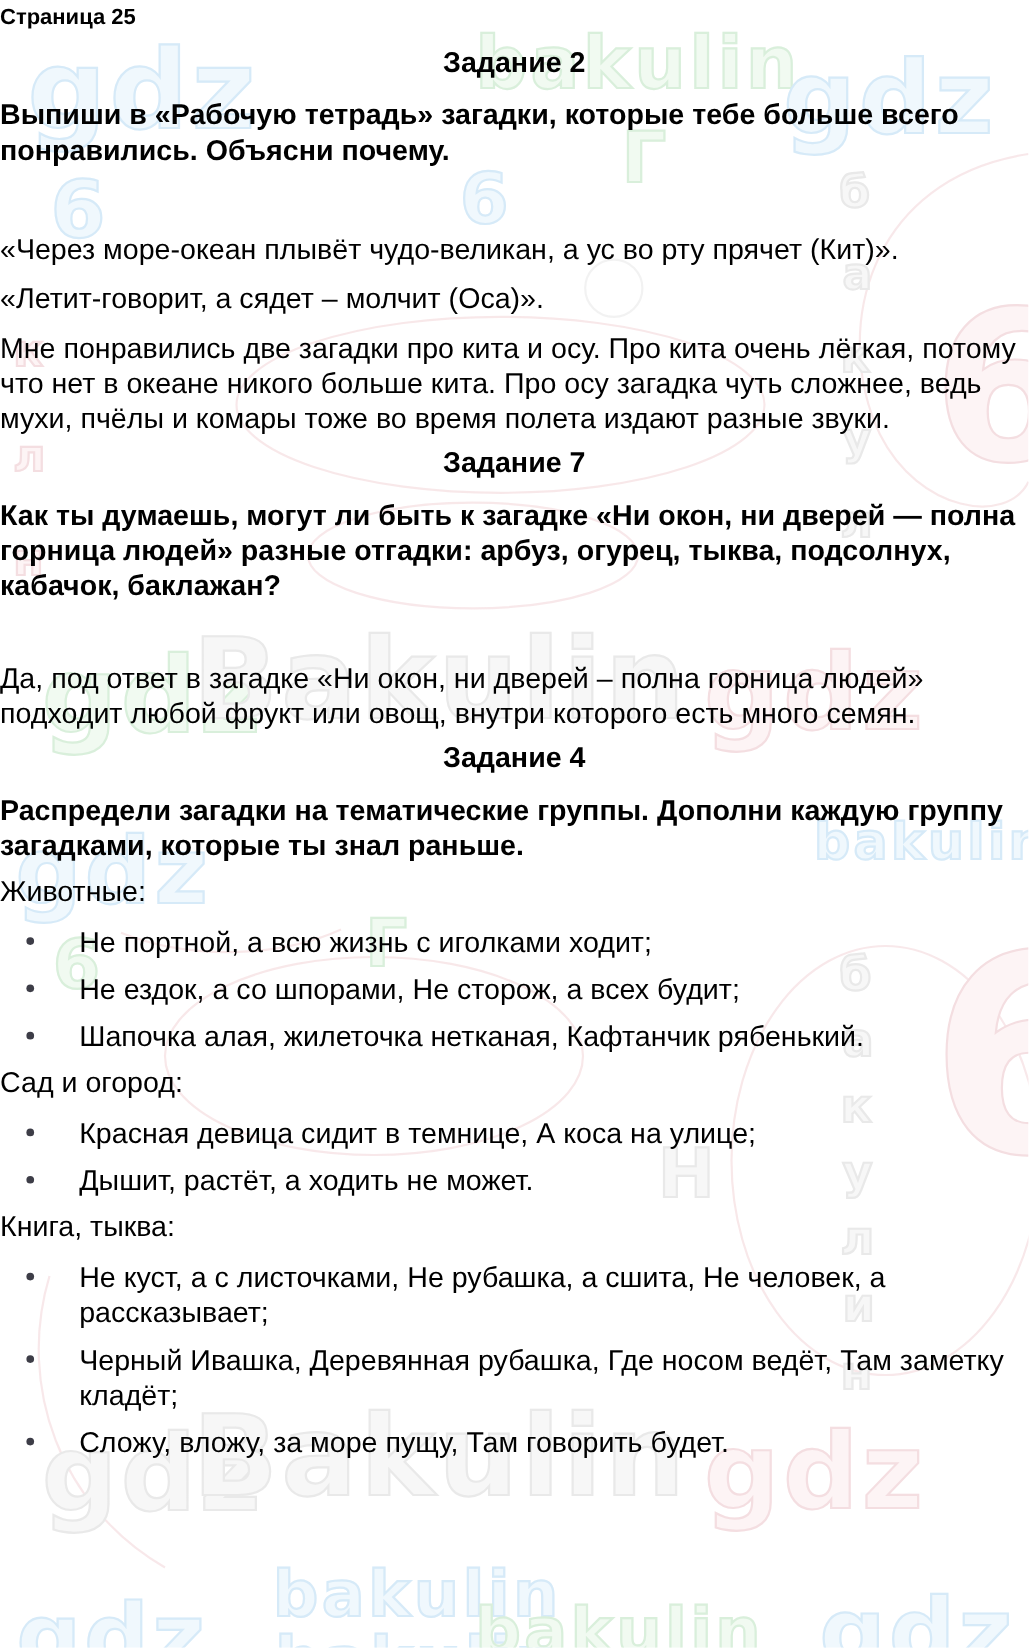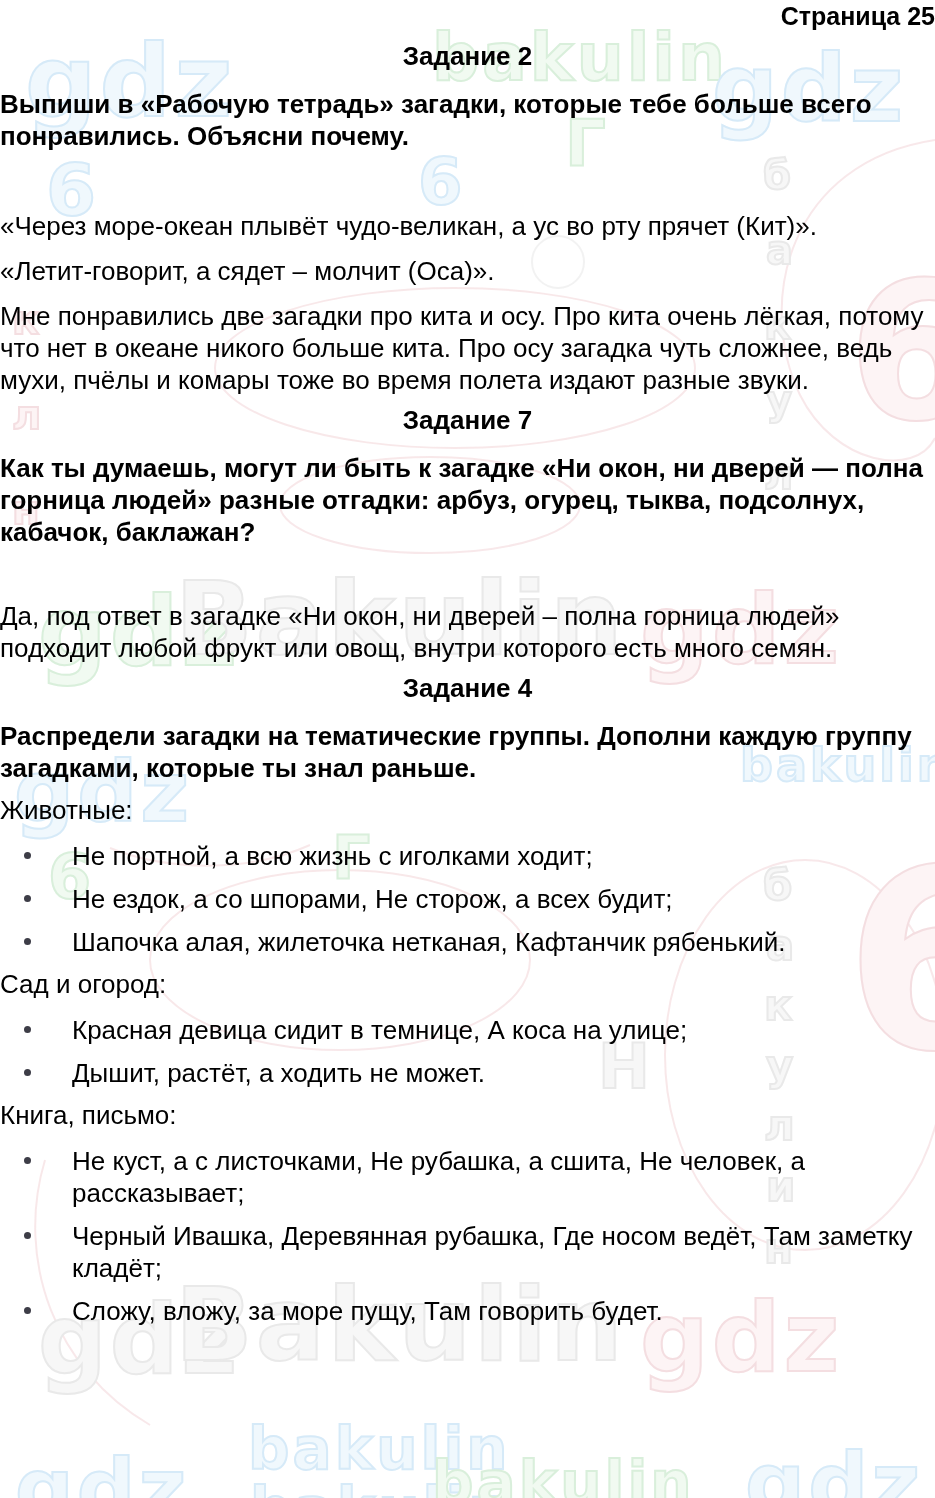--- a/index.html
+++ b/index.html
@@ -25,21 +25,21 @@
   .wm-blue {color:#f0f8fd;-webkit-text-stroke:2px #d6eaf8;}
   .wm-green{color:#f1faf1;-webkit-text-stroke:2px #d9efdb;}
   .wm-gray {color:#f7f7f7;-webkit-text-stroke:2px #e9e9e9;}
   .wm-pink {color:#fdf4f5;-webkit-text-stroke:2px #f4dee1;}
   
   .content{
     position:relative;z-index:2;
     width:935px;
     font-size:26px;line-height:32px;color:#000;
   }
-  .page-label{font-size:25px;font-weight:bold;line-height:32px;text-align:right;}
+  .page-label{font-size:20px;font-weight:bold;line-height:32px;}
   .task-title{font-size:26px;font-weight:bold;text-align:center;margin:8px 0 16px;line-height:32px;}
   .prompt{font-weight:bold;margin:0;}
   .para{margin:13px 0 0;}
   .gap-blank{margin-top:58px;}   
   .gap-answer{margin-top:52px;}
   .group-label{margin:10px 0 0;}
   ul.riddles{list-style:none;margin:14px 0 0;padding:0;}
   ul.riddles li{position:relative;padding-left:72px;margin-top:11px;}
   ul.riddles li:first-child{margin-top:0;}
   ul.riddles li .dot{
@@ -136,21 +136,21 @@
       <li><span class="dot"></span><span>Не ездок, а со шпорами, Не сторож, а всех будит;</span></li>
       <li><span class="dot"></span><span>Шапочка алая, жилеточка нетканая, Кафтанчик рябенький.</span></li>
     </ul>
 
     <p class="group-label">Сад и огород:</p>
     <ul class="riddles">
       <li><span class="dot"></span><span>Красная девица сидит в темнице, А коса на улице;</span></li>
       <li><span class="dot"></span><span>Дышит, растёт, а ходить не может.</span></li>
     </ul>
 
-    <p class="group-label">Книга, письмо:</p>
+    <p class="group-label">Книга, тыква:</p>
     <ul class="riddles">
       <li><span class="dot"></span><span>Не куст, а с листочками, Не рубашка, а сшита, Не человек, а рассказывает;</span></li>
       <li><span class="dot"></span><span>Черный Ивашка, Деревянная рубашка, Где носом ведёт, Там заметку кладёт;</span></li>
       <li><span class="dot"></span><span>Сложу, вложу, за море пущу, Там говорить будет.</span></li>
     </ul>
   </section>
 
 </div>
 
 </body></html>

